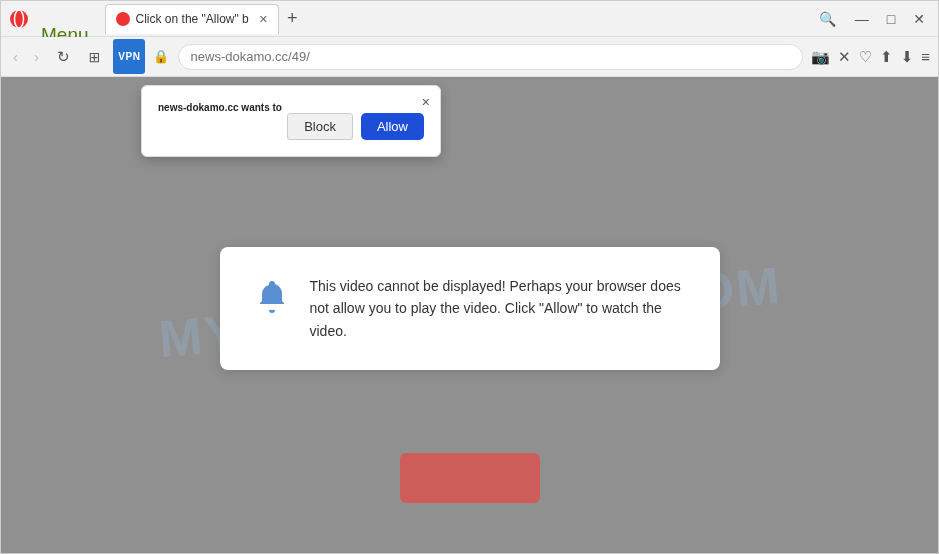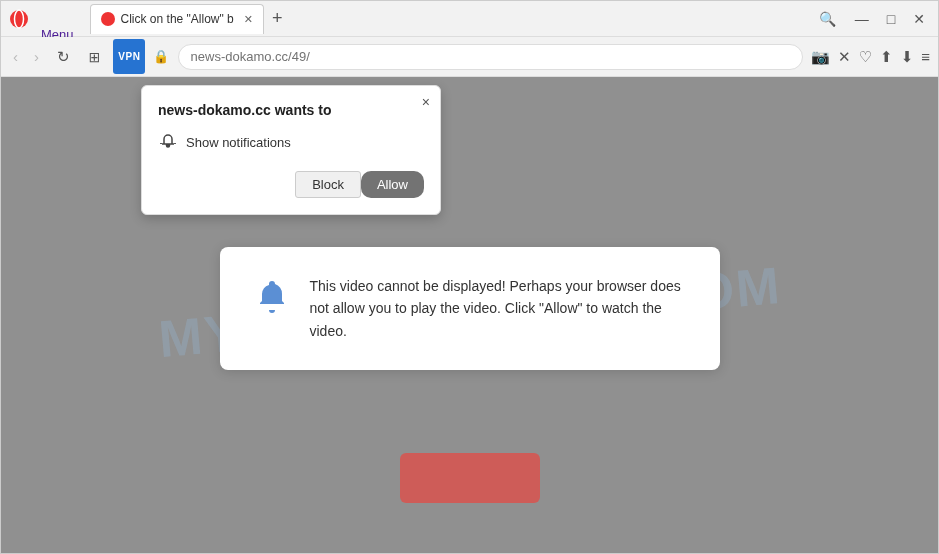--- a/index.html
+++ b/index.html
@@ -32,22 +32,22 @@
     }
 
     .opera-icon {
       width: 20px;
       height: 20px;
       margin-right: 4px;
       flex-shrink: 0;
     }
 
     .menu-btn {
-      font-size: 13px;
-      color: #4c1d95;
+      font-size: 19px;
+      color: #4d7c0f;
       margin-right: 8px;
       cursor: pointer;
       padding: 2px 4px;
       margin-top: 32px;
     }
 
     .tab-bar {
       display: flex;
       align-items: center;
       flex: 1;
@@ -225,24 +225,23 @@
     .popup-close {
       position: absolute;
       top: 8px;
       right: 10px;
       font-size: 14px;
       color: #555;
       cursor: pointer;
     }
 
     .popup-site {
-      font-size: 14px;
+      font-size: 10px;
       font-weight: bold;
       color: #222;
-      margin-bottom: 12px;
       padding-right: 20px;
     }
 
     .popup-permission {
       display: flex;
       align-items: center;
       gap: 8px;
       margin-bottom: 16px;
     }
 
@@ -251,40 +250,40 @@
       color: #555;
     }
 
     .perm-label {
       font-size: 13px;
       color: #333;
     }
 
     .popup-actions {
       display: flex;
-      gap: 0;
+      gap: 8px;
       justify-content: flex-end;
     }
 
     .block-btn {
       padding: 5px 16px;
       border: 1px solid #ccc;
       background: #f0f0f0;
       border-radius: 3px;
       font-size: 13px;
       cursor: pointer;
       color: #333;
     }
 
     .allow-btn {
       padding: 5px 16px;
       border: none;
-      background: #737373;
+      background: #1d4ed8;
       color: #fff;
-      border-radius: 10px;
+      border-radius: 5px;
       font-size: 13px;
       cursor: pointer;
     }
 
     
     .video-error-card {
       position: absolute;
       top: 170px;
       left: 50%;
       transform: translateX(-50%);
@@ -372,31 +371,20 @@
     </div>
   </div>
 
   <div class="page-content">
 
     <div class="watermark">MYANTISPYWARE.COM</div>
 
     <div class="notification-popup">
       <span class="popup-close">×</span>
       <div class="popup-site">news-dokamo.cc wants to</div>
-      <div class="popup-permission">
-        <span class="perm-icon">
-          
-          <svg width="20" height="20" viewBox="0 0 20 20" fill="none" stroke="#444" stroke-width="1.5">
-            <path d="M4 14h12M10 17a1.5 1.5 0 01-1.5-1.5h3A1.5 1.5 0 0110 17zM6 14V9a4 4 0 118 0v5"></path>
-            <rect x="2" y="13" width="2" height="1" rx="0.5" fill="#444" stroke="none"></rect>
-            <rect x="16" y="13" width="2" height="1" rx="0.5" fill="#444" stroke="none"></rect>
-          </svg>
-        </span>
-        <span class="perm-label">Show notifications</span>
-      </div>
       <div class="popup-actions">
         <button class="block-btn">Block</button>
         <button class="allow-btn">Allow</button>
       </div>
     </div>
 
     <div class="video-error-card">
       <span class="bell-icon">
         <svg width="40" height="40" viewBox="0 0 40 40" fill="#5b8fd4">
           <path d="M20 4a3 3 0 00-3 3v1.05A10 10 0 0010 17v7l-2 2v1h24v-1l-2-2v-7a10 10 0 00-7-9.95V7a3 3 0 00-3-3zm0 32a3 3 0 003-3h-6a3 3 0 003 3z"></path>

